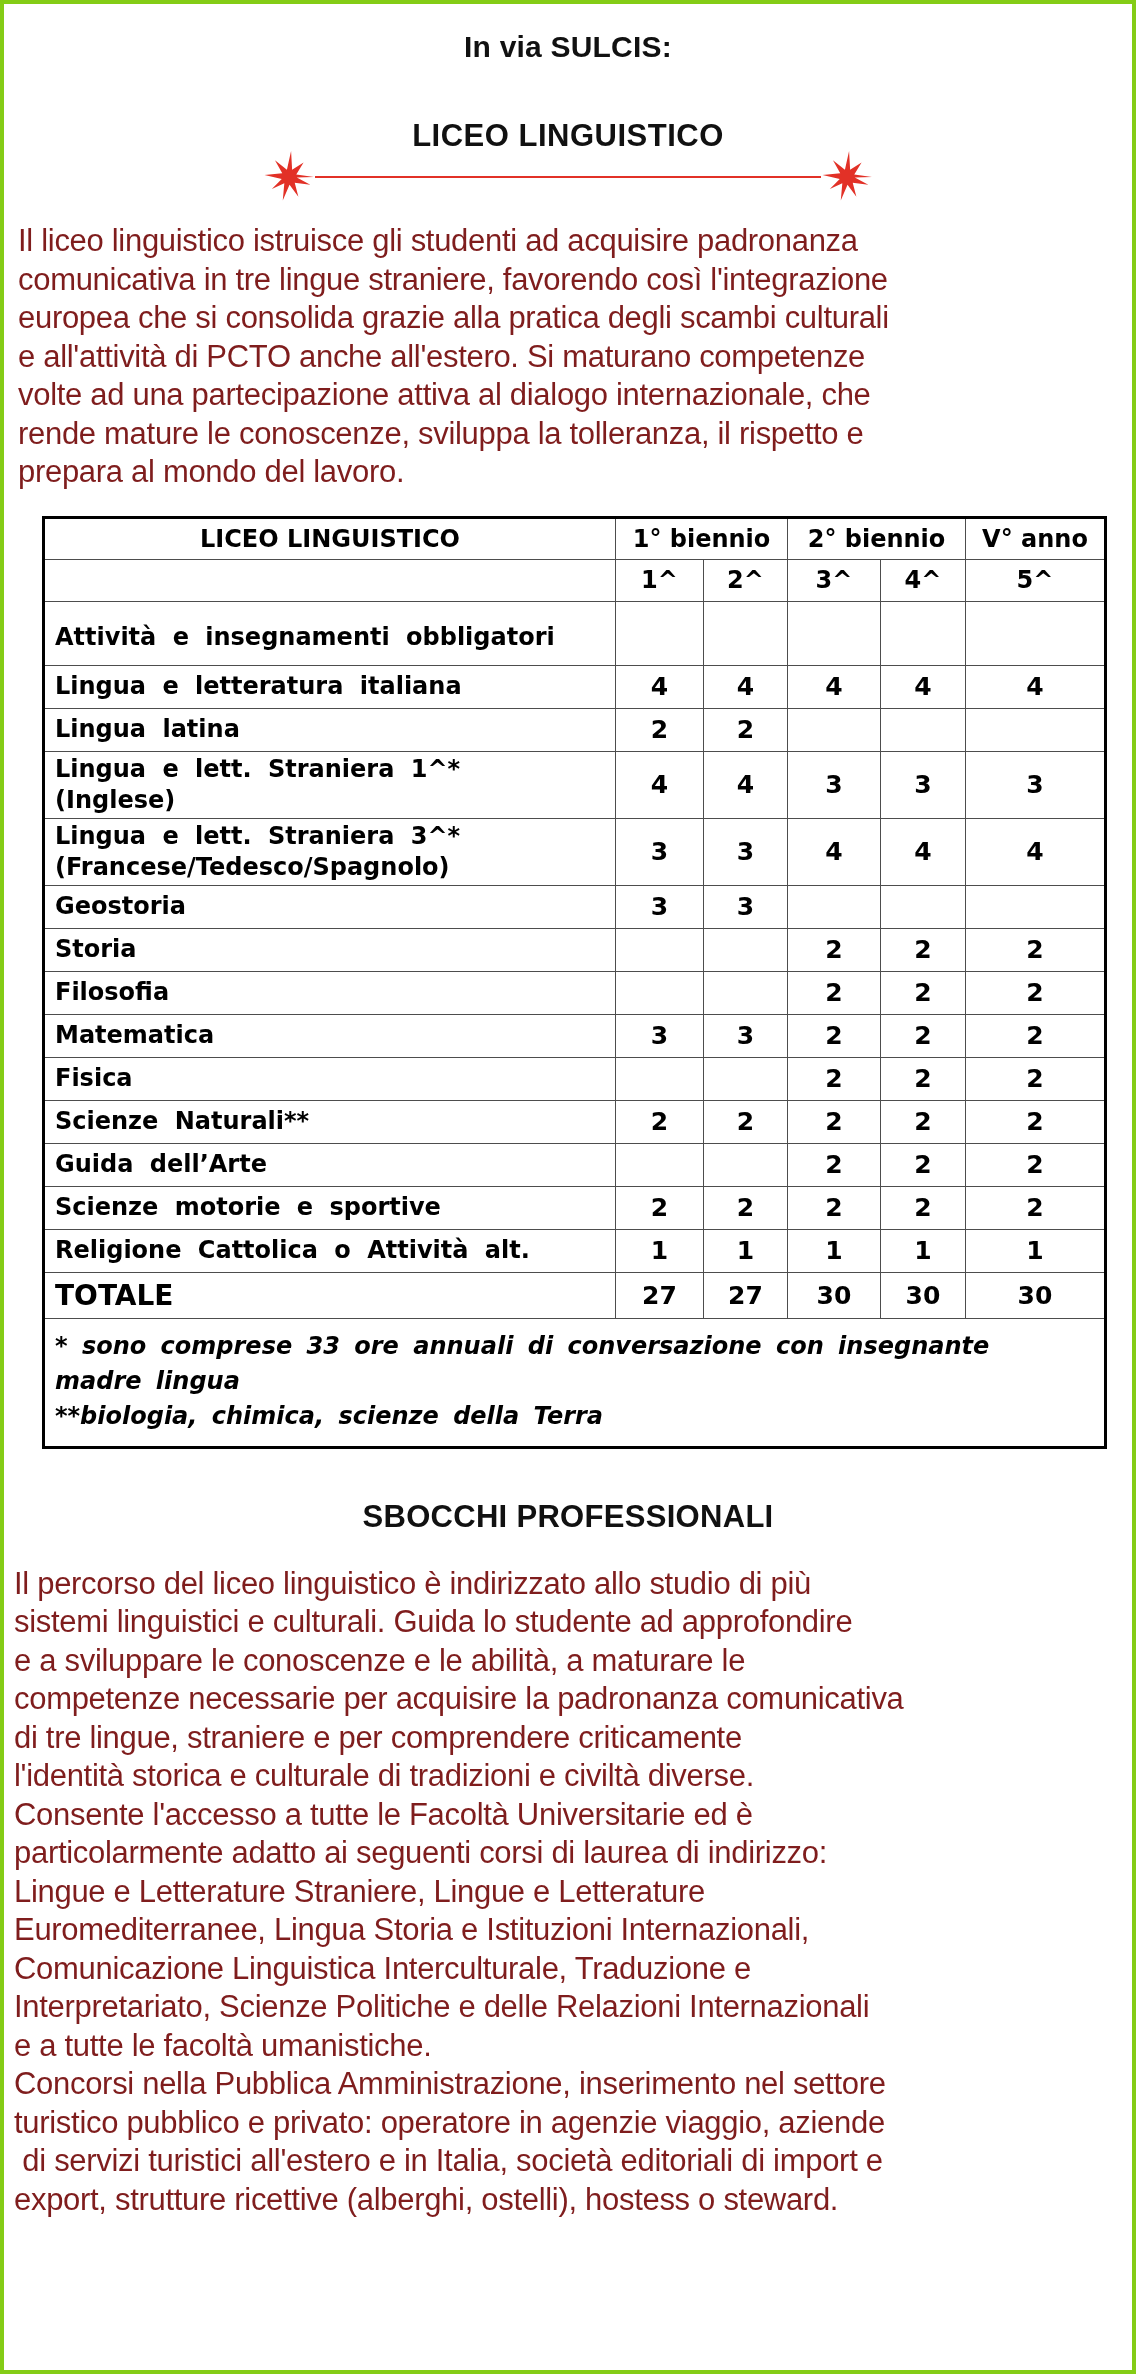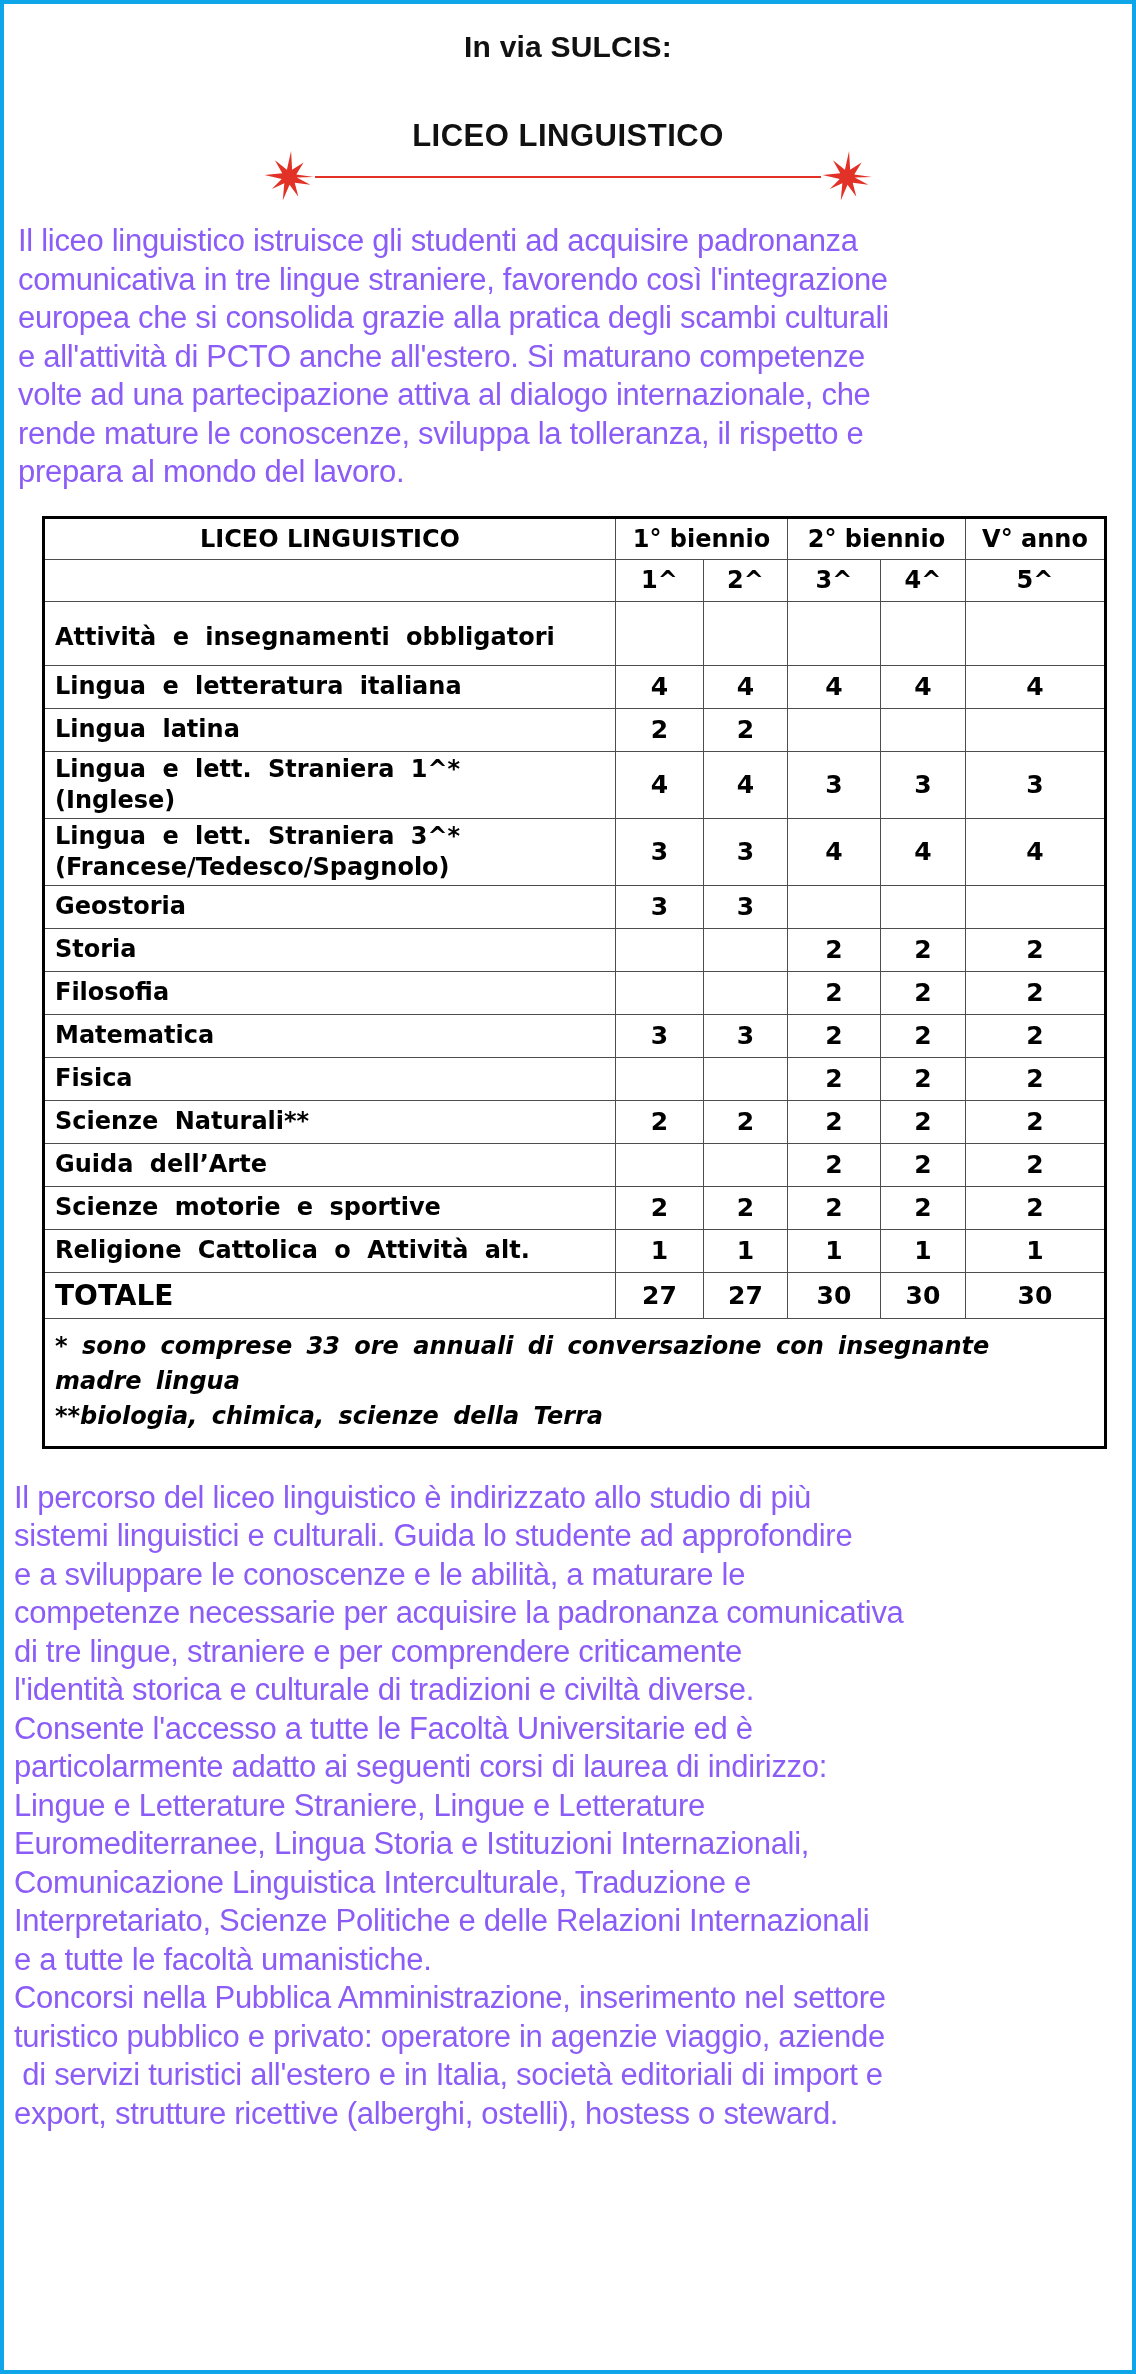--- a/index.html
+++ b/index.html
@@ -1,20 +1,20 @@
 <!DOCTYPE html>
 <html><head>
 <meta charset="utf-8">
 <style>
   html,body{margin:0;padding:0;background:#fff;}
   .page{
     position:relative;
     width:1136px;height:2374px;
     box-sizing:border-box;
-    border:4px solid #0ea5e9;
+    border:4px solid #84cc16;
     background:#ffffff;
     font-family:"Liberation Sans",sans-serif;
     color:#2e2e2e;
     overflow:hidden;
   }
   .h-location{
     margin:26px 0 0 0;
     text-align:center;
     font-size:30px;font-weight:bold;color:#111;
     letter-spacing:0.2px;
@@ -32,21 +32,21 @@
     height:58px;
   }
   .divider .line{
     flex:1;height:2px;background:#e23127;
   }
   .star{width:52px;height:52px;flex:0 0 auto;}
   .body-par{
     white-space:pre-line;
     font-size:31px;line-height:38.5px;
     letter-spacing:-0.3px;
-    color:#8b5cf6;
+    color:#7f1d1d;
   }
   .intro{margin:16px 16px 0 14px;}
   .curr-table{
     margin:24px 0 0 38px;
     border-collapse:collapse;
     table-layout:fixed;
     width:1062px;
     font-family:"DejaVu Sans",sans-serif;
     color:#000;
     border:3px solid #000;
@@ -269,20 +269,21 @@
       </tbody>
     <tfoot>
       <tr>
         <td colspan="6" class="footnote">* sono comprese 33 ore annuali di conversazione con insegnante
 madre lingua
 **biologia, chimica, scienze della Terra</td>
       </tr>
     </tfoot>
   </table>
 
+  <div class="h-section">SBOCCHI PROFESSIONALI</div>
 
   <p class="body-par sbocchi">Il percorso del liceo linguistico è indirizzato allo studio di più
 sistemi linguistici e culturali. Guida lo studente ad approfondire
 e a sviluppare le conoscenze e le abilità, a maturare le
 competenze necessarie per acquisire la padronanza comunicativa
 di tre lingue, straniere e per comprendere criticamente
 l'identità storica e culturale di tradizioni e civiltà diverse.
 Consente l'accesso a tutte le Facoltà Universitarie ed è
 particolarmente adatto ai seguenti corsi di laurea di indirizzo:
 Lingue e Letterature Straniere, Lingue e Letterature

